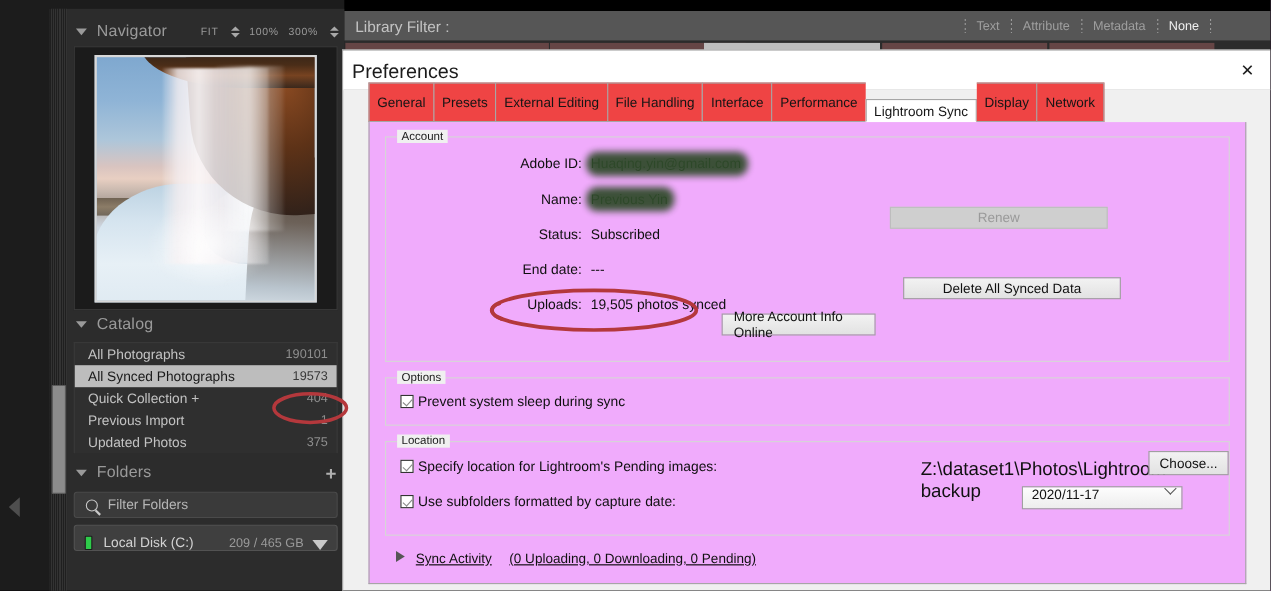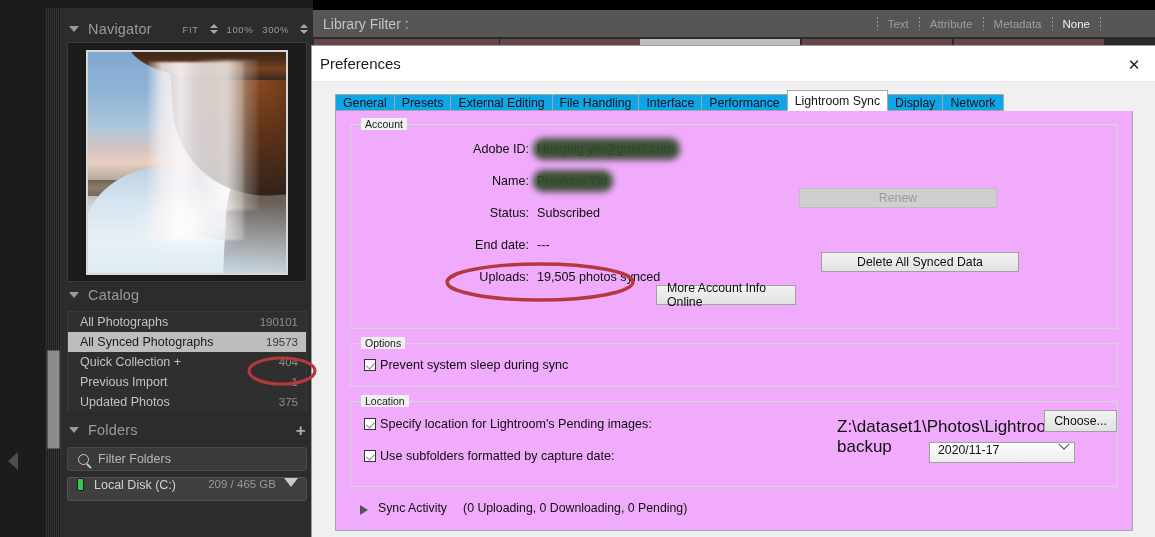--- a/index.html
+++ b/index.html
@@ -200,21 +200,21 @@
   .mag::after {
     content: ""; position: absolute; right: -4px; bottom: -3px;
     width: 6px; height: 1.8px; background: #c9c9c9; transform: rotate(45deg);
   }
   .disk-box {
     margin: 6px 0 0 1px;
     width: 240px; height: 24px;
     background: #3f3f3f;
     border: 1px solid #525252;
     border-radius: 3px;
-    display: flex; align-items: flex-start;
+    display: flex; align-items: flex-end;
     padding: 0 8px 0 9px;
     color: #d2d2d2; font-size: 12.5px;
   }
   .disk-led {
     width: 7px; height: 13px; background: #2ecc4a; border: 1px solid #1c1c1c;
     margin-right: 10px; border-radius: 1px;
   }
   .disk-box .dlabel { flex: 1 1 auto; }
   .disk-box .dsize { color: #9a9a9a; font-size: 11.5px; margin-right: 8px; }
   .dtri {
@@ -259,41 +259,41 @@
     border-right: none; border-bottom: none;
     font-family: "Liberation Sans", sans-serif;
     overflow: hidden;
   }
   .prefs-titlebar {
     position: relative; height: 36px; background: #ffffff;
     border-bottom: 1px solid #e6e6e6;
   }
   .prefs-title {
     position: absolute; left: 8px; top: 9px;
-    font-size: 15px; color: #1b1b1b;
+    font-size: 18px; color: #1b1b1b;
   }
   .prefs-close {
     position: absolute; right: 7px; top: 5px;
     width: 28px; height: 26px;
     display: flex; align-items: center; justify-content: center;
     color: #1b1b1b; font-size: 15px; line-height: 1;
   }
 
   
   .tabs {
     position: relative; height: 21px;
     margin: 8px 0 0 23px;
     display: flex; align-items: flex-end;
   }
   .tab {
-    height: 17px;
+    height: 36px;
     padding: 0 7px;
     font-size: 12.3px;
     color: #151515;
-    background: #0ea5e9;
+    background: #ef4444;
     border: 1px solid #a6a6a6;
     border-right: none;
     display: flex; align-items: center;
     white-space: nowrap;
   }
   .tab:last-child { border-right: 1px solid #a6a6a6; }
   .tab.active {
     background: #ffffff;
     height: 21px;
     border-bottom-color: #ffffff;
@@ -375,21 +375,21 @@
     display: flex; align-items: flex-start;
     padding: 0 6px 0 8px;
     font-size: 12.3px; color: #111;
   }
   .select .sv { flex: 1 1 auto; }
   .chev {
     width: 8px; height: 8px; border: solid #555; border-width: 0 1.4px 1.4px 0;
     transform: rotate(45deg) translate(-2px,-2px);
   }
 
-  .sync-activity { display: flex; align-items: flex-end; padding-left: 10px; margin-top: 2px; }
+  .sync-activity { display: flex; align-items: flex-start; padding-left: 10px; margin-top: 2px; text-decoration: underline; }
   .sync-tri {
     width: 0; height: 0;
     border-top: 5px solid transparent; border-bottom: 5px solid transparent;
     border-left: 8px solid #555; margin-right: 10px;
   }
   .sa-label { font-size: 12.3px; color: #111; margin-right: 16px; }
   .sa-status { font-size: 12.3px; color: #111; }
 
   
   .ellipse { position: absolute; pointer-events: none; }
@@ -572,21 +572,21 @@
           </div>
           <div class="grid-row">
             <span class="lbl">End date:</span>
             <span class="val">---</span>
           </div>
           <div class="grid-row">
             <span class="lbl">Uploads:</span>
             <span class="val">19,505 photos synced</span>
           </div>
 
-          <div class="btn disabled" style="position:absolute; left:448px; top:63px; width:198px;">Renew</div>
+          <div class="btn disabled" style="position:absolute; left:458px; top:63px; width:198px;">Renew</div>
 
           <div class="btn" style="position:absolute; left:470px; top:127px; width:198px;">Delete All Synced Data</div>
 
           <div class="btn" style="position:absolute; left:305px; top:160px; width:140px;">More Account Info Online</div>
         </div>
       </div>
 
       <div class="group" style="height:44px;">
         <span class="legend">Options</span>
         <div class="cb-row" style="height:42px;">

